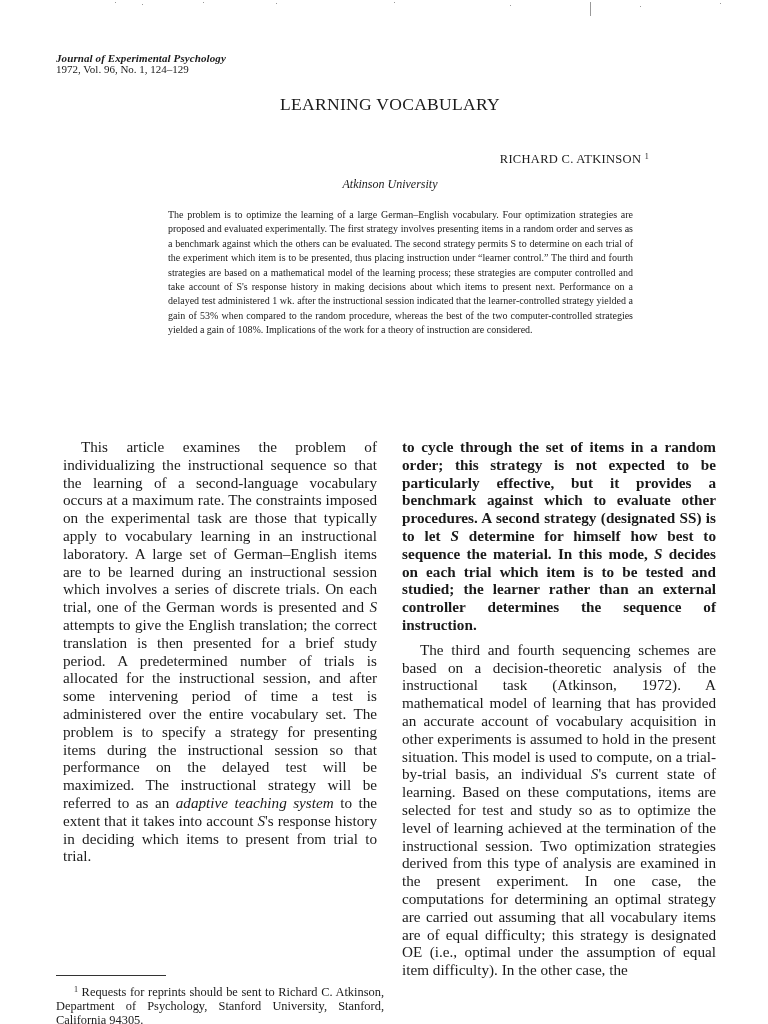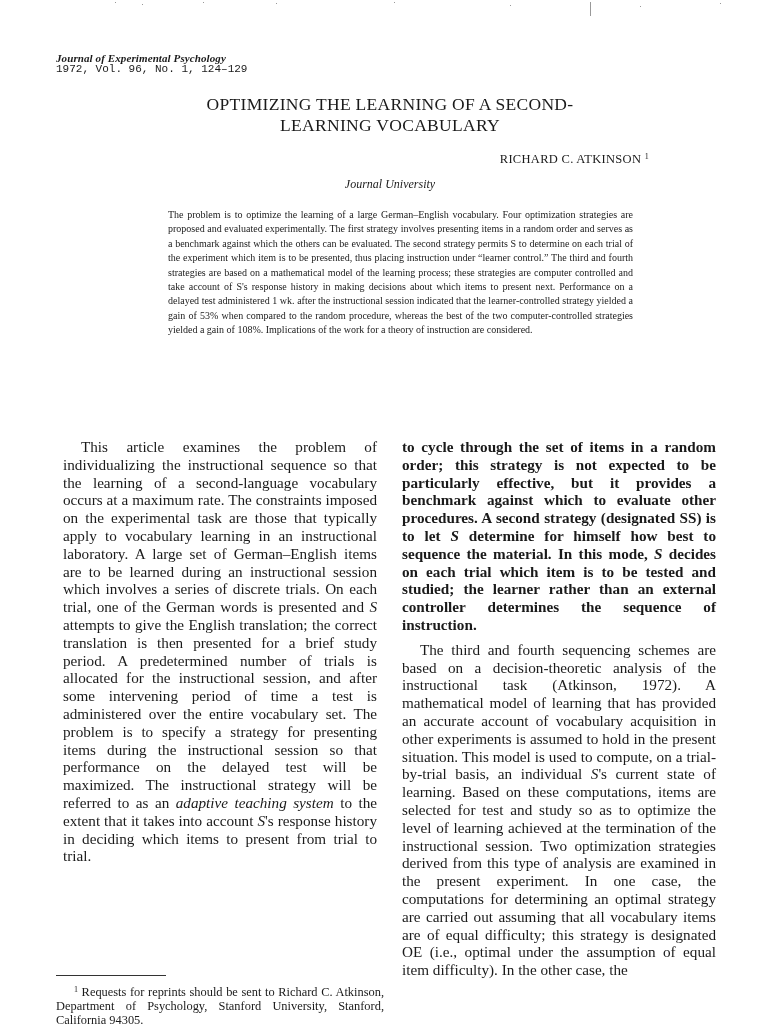--- a/index.html
+++ b/index.html
@@ -6,21 +6,21 @@
   body {
     width: 768px; height: 1024px; overflow: hidden;
     background: #ffffff; color: #1a1a1a;
     font-family: "Liberation Serif", "DejaVu Serif", serif;
     position: relative;
   }
   .scan-dots { position: absolute; top: 0; left: 0; width: 768px; height: 30px; }
   .scan-dots span { position: absolute; width: 1px; height: 1px; background: #999; }
   .journal { position: absolute; left: 56px; top: 53px; font-size: 11px; line-height: 11px; }
   .journal .jname { font-style: italic; font-weight: bold; display: block; letter-spacing: 0.1px; }
-  .journal .jcite { display: block; font-family: Liberation Mono, monospace; }
+  .journal .jcite { display: block; }
   .title {
     position: absolute; left: 140px; width: 500px; top: 94px;
     text-align: center; font-size: 17.5px; line-height: 21px; letter-spacing: 0.3px;
   }
   .author { position: absolute; left: 149px; width: 500px; top: 152px; text-align: right; font-size: 12.5px; letter-spacing: 0.3px; }
   .author sup { font-size: 8px; vertical-align: 4px; }
   .affil { position: absolute; left: 140px; width: 500px; top: 177px; text-align: center; font-size: 12px; font-style: italic; }
   .abstract {
     position: absolute; left: 168px; width: 465px; top: 208px;
     font-size: 10px; line-height: 14.4px; text-align: justify; text-align-last: left;
@@ -50,30 +50,29 @@
     <span style="left:640px;top:6px"></span>
     <span style="left:720px;top:3px"></span>
 </div>
 
 <div class="journal">
   <span class="jname">Journal of Experimental Psychology</span>
   <span class="jcite">1972, Vol. 96, No. 1, 124–129</span>
 </div>
 
 <div class="title">
-  <div>OPTIMIZING THE LEARNING OF A SECOND-</div>
   <div>LEARNING VOCABULARY</div>
 </div>
 
 <div class="author">
   <span>RICHARD C. ATKINSON</span>
   <sup>1</sup>
 </div>
 
-<div class="affil">Journal University</div>
+<div class="affil">Atkinson University</div>
 
 <div class="abstract">
   <p>The problem is to optimize the learning of a large German–English vocabulary. Four optimization strategies are proposed and evaluated experimentally. The first strategy involves presenting items in a random order and serves as a benchmark against which the others can be evaluated. The second strategy permits S to determine on each trial of the experiment which item is to be presented, thus placing instruction under “learner control.” The third and fourth strategies are based on a mathematical model of the learning process; these strategies are computer controlled and take account of S's response history in making decisions about which items to present next. Performance on a delayed test administered 1 wk. after the instructional session indicated that the learner-controlled strategy yielded a gain of 53% when compared to the random procedure, whereas the best of the two computer-controlled strategies yielded a gain of 108%. Implications of the work for a theory of instruction are considered.</p>
 </div>
 
 <div class="col col-left">
   <p><span>This article examines the problem of individualizing the instructional sequence so that the learning of a second-language vocabulary occurs at a maximum rate. The constraints imposed on the experimental task are those that typically apply to vocabulary learning in an instructional laboratory. A large set of German–English items are to be learned during an instructional session which involves a series of discrete trials. On each trial, one of the German words is presented and </span><i class="var">S</i><span> attempts to give the English translation; the correct translation is then presented for a brief study period. A predetermined number of trials is allocated for the instructional session, and after some intervening period of time a test is administered over the entire vocabulary set. The problem is to specify a strategy for presenting items during the instructional session so that performance on the delayed test will be maximized. The instructional strategy will be referred to as an </span><i>adaptive teaching system</i><span> to the extent that it takes into account </span><i class="var">S</i><span>'s response history in deciding which items to present from trial to trial.</span></p>
 </div>
 
 <div class="col col-right">

